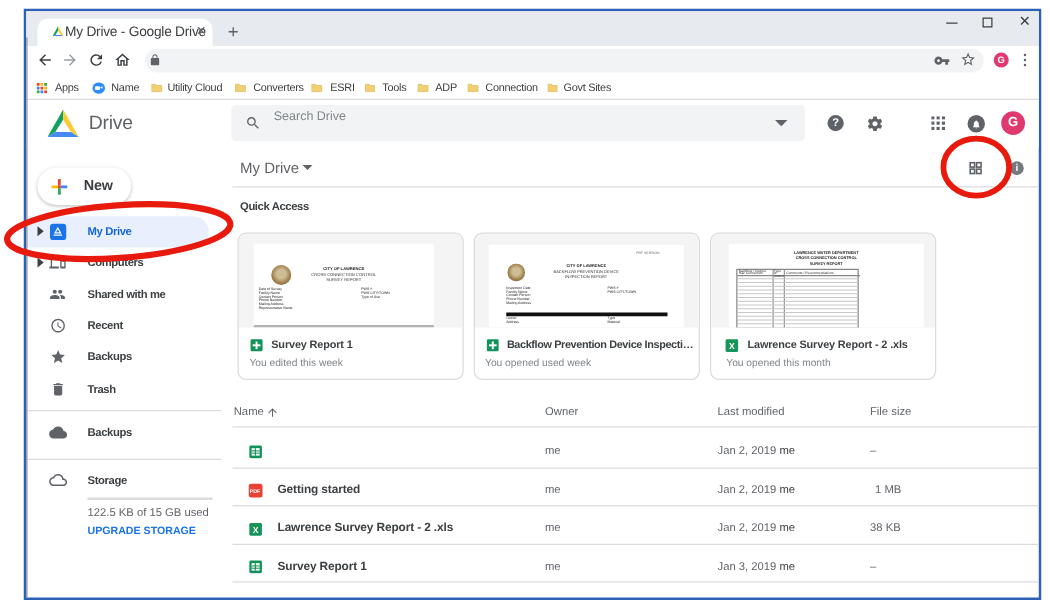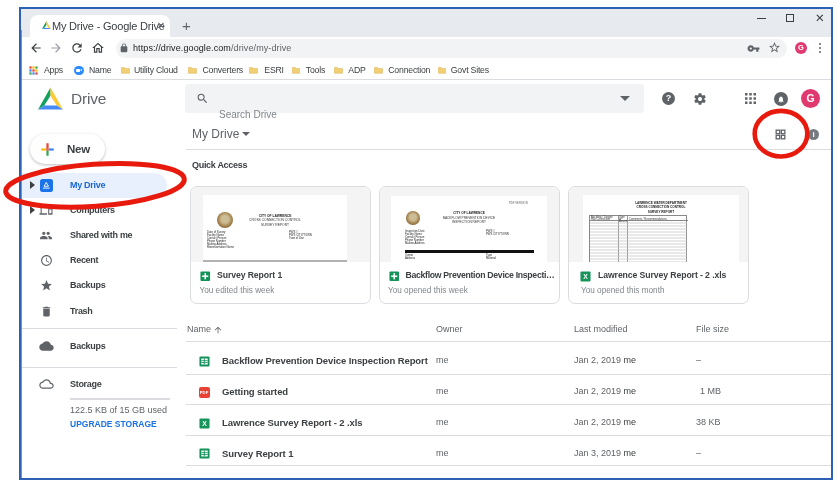--- a/index.html
+++ b/index.html
@@ -12,21 +12,21 @@
 .tabtitle { left:52px; top:15px; height:22px; line-height:22px; font-size:11px; letter-spacing:-0.2px; color:#3c4043; }
 .addr { left:21px; top:37px; width:810px; height:25px; background:#fff; }
 .pill { left:116px; top:38.5px; width:671px; height:19px; border-radius:9.5px; background:#f1f3f4; }
 .urltext { left:133px; top:38.5px; height:19px; line-height:19px; font-size:9px; color:#202124; letter-spacing:0.1px; }
 .urltext .dim { color:#5f6368; }
 .bkbar { left:21px; top:62px; width:810px; height:17px; background:#fff; }
 .bk { position:absolute; top:62px; height:17px; line-height:17px; font-size:8.7px; letter-spacing:-0.2px; color:#3c4043; white-space:nowrap; }
 .divider { background:#dadce0; height:1px; }
 .hdr { left:21px; top:80px; width:810px; height:38px; background:#fff; }
 .search { left:185px; top:84px; width:459px; height:29px; background:#f1f3f4; border-radius:4px; }
-.searchtxt { left:219px; top:100px; height:25px; line-height:29px; font-size:10px; color:#80868b; }
+.searchtxt { left:219px; top:79px; height:25px; line-height:29px; font-size:10px; color:#80868b; }
 .drivetxt { left:71px; top:80px; height:37px; line-height:37px; font-size:15.5px; letter-spacing:-0.2px; color:#5f6368; }
 .mydrive-title { left:192px; top:121px; height:26px; line-height:26px; font-size:12px; color:#5f6368; }
 .navrow { position:absolute; left:70px; font-size:9px; letter-spacing:-0.3px; color:#3c4043; font-weight:bold; white-space:nowrap; }
 .qa-label { left:192px; top:160px; font-size:9px; letter-spacing:-0.3px; color:#3c4043; font-weight:bold; }
 .card { position:absolute; top:186px; width:181px; height:117.5px; border:1px solid #dadce0; border-radius:7px; background:#fff; overflow:hidden; }
 .cardprev { position:absolute; left:0; top:0; width:100%; height:74.5px; overflow:hidden; background:#f4f4f4; }
 .paper { position:absolute; background:#fff; }
 .cardtitle { position:absolute; font-size:8.7px; letter-spacing:-0.1px; line-height:11px; top:82.5px; color:#3c4043; font-weight:bold; white-space:nowrap; }
 .cardsub { position:absolute; font-size:8.2px; line-height:11px; color:#80868b; white-space:nowrap; }
 .th { position:absolute; font-size:9px; color:#5f6368; }
@@ -66,21 +66,20 @@
     </svg>
   <svg class="a" style="left:70px;top:41px" width="14" height="14" viewBox="0 0 24 24" fill="#3c4043">
       <path d="M17.65 6.35A7.96 7.96 0 0 0 12 4c-4.42 0-7.99 3.58-7.99 8s3.57 8 7.99 8c3.73 0 6.84-2.55 7.73-6h-2.08A5.99 5.99 0 0 1 12 18c-3.31 0-6-2.69-6-6s2.69-6 6-6c1.66 0 3.14.69 4.22 1.78L13 11h7V4l-2.35 2.35z"></path>
     </svg>
   <svg class="a" style="left:91px;top:41px" width="14" height="14" viewBox="0 0 24 24" fill="#3c4043">
       <path d="M12 5.69l5 4.5V18h-2v-6H9v6H7v-7.81l5-4.5M12 3L2 12h3v8h6v-6h2v6h6v-8h3L12 3z"></path>
     </svg>
   <svg class="a" style="left:119px;top:43px" width="10" height="10" viewBox="0 0 24 24" fill="#5f6368">
       <path d="M18 8h-1V6c0-2.76-2.24-5-5-5S7 3.24 7 6v2H6c-1.1 0-2 .9-2 2v10c0 1.1.9 2 2 2h12c1.1 0 2-.9 2-2V10c0-1.1-.9-2-2-2zm-3.1 0H8.9V6c0-1.71 1.39-3.1 3.1-3.1 1.71 0 3.1 1.39 3.1 3.1v2z"></path>
     </svg>
-  <div class="a urltext">https://drive.google.com<span class="dim">/drive/my-drive</span></div>
   <svg class="a" style="left:747px;top:42px" width="13" height="13" viewBox="0 0 24 24" fill="#5f6368">
       <path d="M12.65 10C11.83 7.67 9.61 6 7 6c-3.31 0-6 2.69-6 6s2.69 6 6 6c2.61 0 4.83-1.67 5.65-4H17v4h4v-4h2v-4H12.65zM7 14c-1.1 0-2-.9-2-2s.9-2 2-2 2 .9 2 2-.9 2-2 2z"></path>
     </svg>
   <svg class="a" style="left:768px;top:41px" width="13" height="13" viewBox="0 0 24 24" fill="#5f6368">
       <path d="M22 9.24l-7.19-.62L12 2 9.19 8.63 2 9.24l5.46 4.73L5.82 21 12 17.27 18.18 21l-1.63-7.03L22 9.24zM12 15.4l-3.76 2.27 1-4.28-3.32-2.88 4.38-.38L12 6.1l1.71 4.04 4.38.38-3.32 2.88 1 4.28L12 15.4z"></path>
     </svg>
   <div class="a" style="left:795px;top:42px;width:12px;height:12px;border-radius:50%;background:#e0396f;color:#fff;font-size:7.5px;text-align:center;line-height:12px;font-weight:bold">G</div>
   <div class="a" style="left:819px;top:42.5px;width:2.4px;height:2.4px;border-radius:50%;background:#5f6368"></div>
   <div class="a" style="left:819px;top:46.8px;width:2.4px;height:2.4px;border-radius:50%;background:#5f6368"></div>
   <div class="a" style="left:819px;top:51.1px;width:2.4px;height:2.4px;border-radius:50%;background:#5f6368"></div>
@@ -262,21 +261,21 @@
         <div style="position:absolute;left:14px;top:57px;width:200px;transform:scale(.5);transform-origin:0 0;font-size:5.6px;line-height:6px;color:#222">Owner<br>Address</div>
         <div style="position:absolute;left:95px;top:57px;width:140px;transform:scale(.5);transform-origin:0 0;font-size:5.6px;line-height:6px;color:#222">Type<br>Material</div>
       </div>
     </div>
     <svg style="position:absolute;left:9px;top:84px" width="10.5" height="10.5" viewBox="0 0 24 24">
         <rect x="1" y="1" width="22" height="22" rx="2.5" fill="#13935a"></rect>
         <rect x="10.2" y="5" width="3.6" height="14" fill="#fff"></rect>
         <rect x="5" y="10.2" width="14" height="3.6" fill="#fff"></rect>
       </svg>
     <div class="cardtitle" style="left:26px;letter-spacing:-0.3px">Backflow Prevention Device Inspecti…</div>
-    <div class="cardsub" style="left:8.5px;top:98px">You opened this week</div>
+    <div class="cardsub" style="left:8.5px;top:98px">You opened used week</div>
   </div>
   <div class="card" style="left:568px">
     <div class="cardprev">
       <div class="paper" style="left:14px;top:8px;width:156px;height:66.5px">
         <div style="position:absolute;left:-78px;top:6px;text-align:center;transform:scale(.5);transform-origin:50% 0;font-weight:bold;color:#222;font-size:6.2px;line-height:8.4px;width:312px">LAWRENCE WATER DEPARTMENT<br>CROSS CONNECTION CONTROL<br>SURVEY REPORT</div>
         <div style="position:absolute;left:6px;top:19.5px;width:98px;height:60px;border:0.8px solid #888">
           <div style="position:absolute;left:27.9px;top:0;width:0.7px;height:60px;background:#999"></div>
           <div style="position:absolute;left:36.6px;top:0;width:0.7px;height:60px;background:#999"></div>
           <div style="position:absolute;left:0;top:4.5px;width:98px;height:0.7px;background:#888"></div>
           <div style="position:absolute;left:1px;top:0.5px;width:54px;transform:scale(.5);transform-origin:0 0;font-size:5.4px;line-height:4px;color:#333">Backflow / Degree Haz Connection</div>
@@ -305,21 +304,20 @@
   <div class="th" style="left:696px;top:324px">File size</div>
   <div class="a divider" style="left:186px;top:341px;width:645px"></div>
 
   <svg class="a" style="left:198.5px;top:355.5px" width="11" height="11" viewBox="0 0 24 24">
       <rect x="1" y="1" width="22" height="22" rx="2.5" fill="#13935a"></rect>
       <rect x="5" y="5.5" width="14" height="13" fill="#fff"></rect>
       <rect x="10.5" y="5.5" width="2" height="13" fill="#13935a"></rect>
       <rect x="5" y="9.4" width="14" height="1.8" fill="#13935a"></rect>
       <rect x="5" y="13.4" width="14" height="1.8" fill="#13935a"></rect>
     </svg>
-  <div class="rowname" style="left:222px;top:355px">Backflow Prevention Device Inspection Report</div>
   <div class="rowmeta" style="left:436px;top:355px">me</div>
   <div class="rowmeta" style="left:574px;top:355px">Jan 2, 2019 <span style="color:#3c4043">me</span></div>
   <div class="rowmeta" style="left:696px;top:355px">–</div>
   <div class="a divider" style="left:186px;top:373.5px;width:645px"></div>
   <div class="a" style="left:198.5px;top:386.5px;width:11px;height:11px;border-radius:2px;background:#e94235"></div>
   <div class="a" style="left:198.5px;top:386.5px;width:11px;height:11px;font-size:4.2px;font-weight:bold;color:#fff;text-align:center;line-height:11.5px">PDF</div>
   <div class="rowname" style="left:222px;top:386px">Getting started</div>
   <div class="rowmeta" style="left:436px;top:386px">me</div>
   <div class="rowmeta" style="left:574px;top:386px">Jan 2, 2019 <span style="color:#3c4043">me</span></div>
   <div class="rowmeta" style="left:700px;top:386px">1 MB</div>

